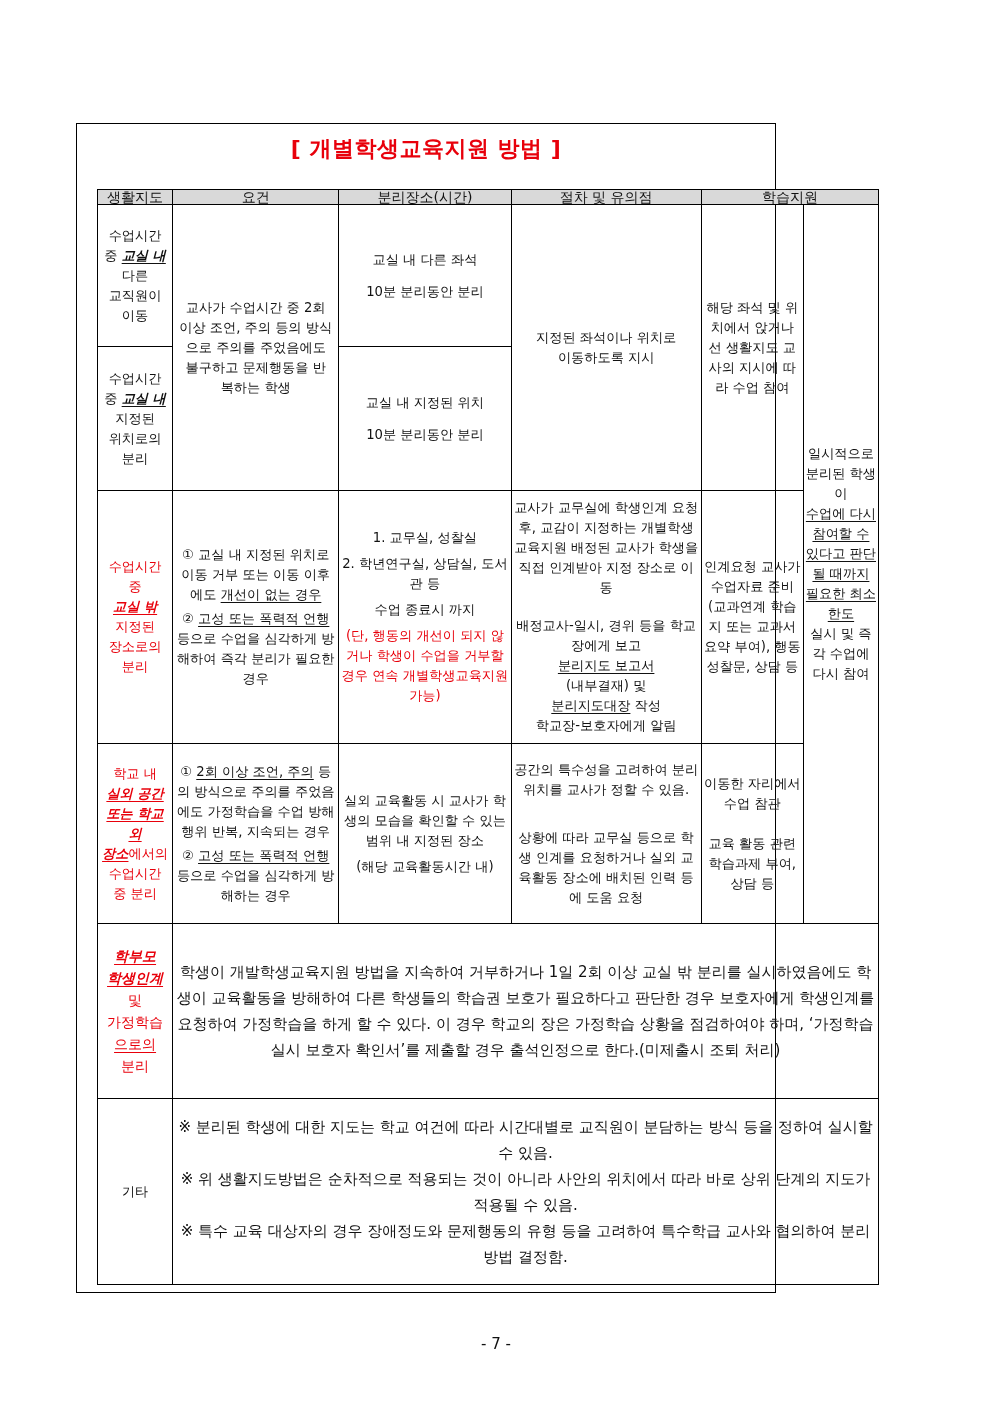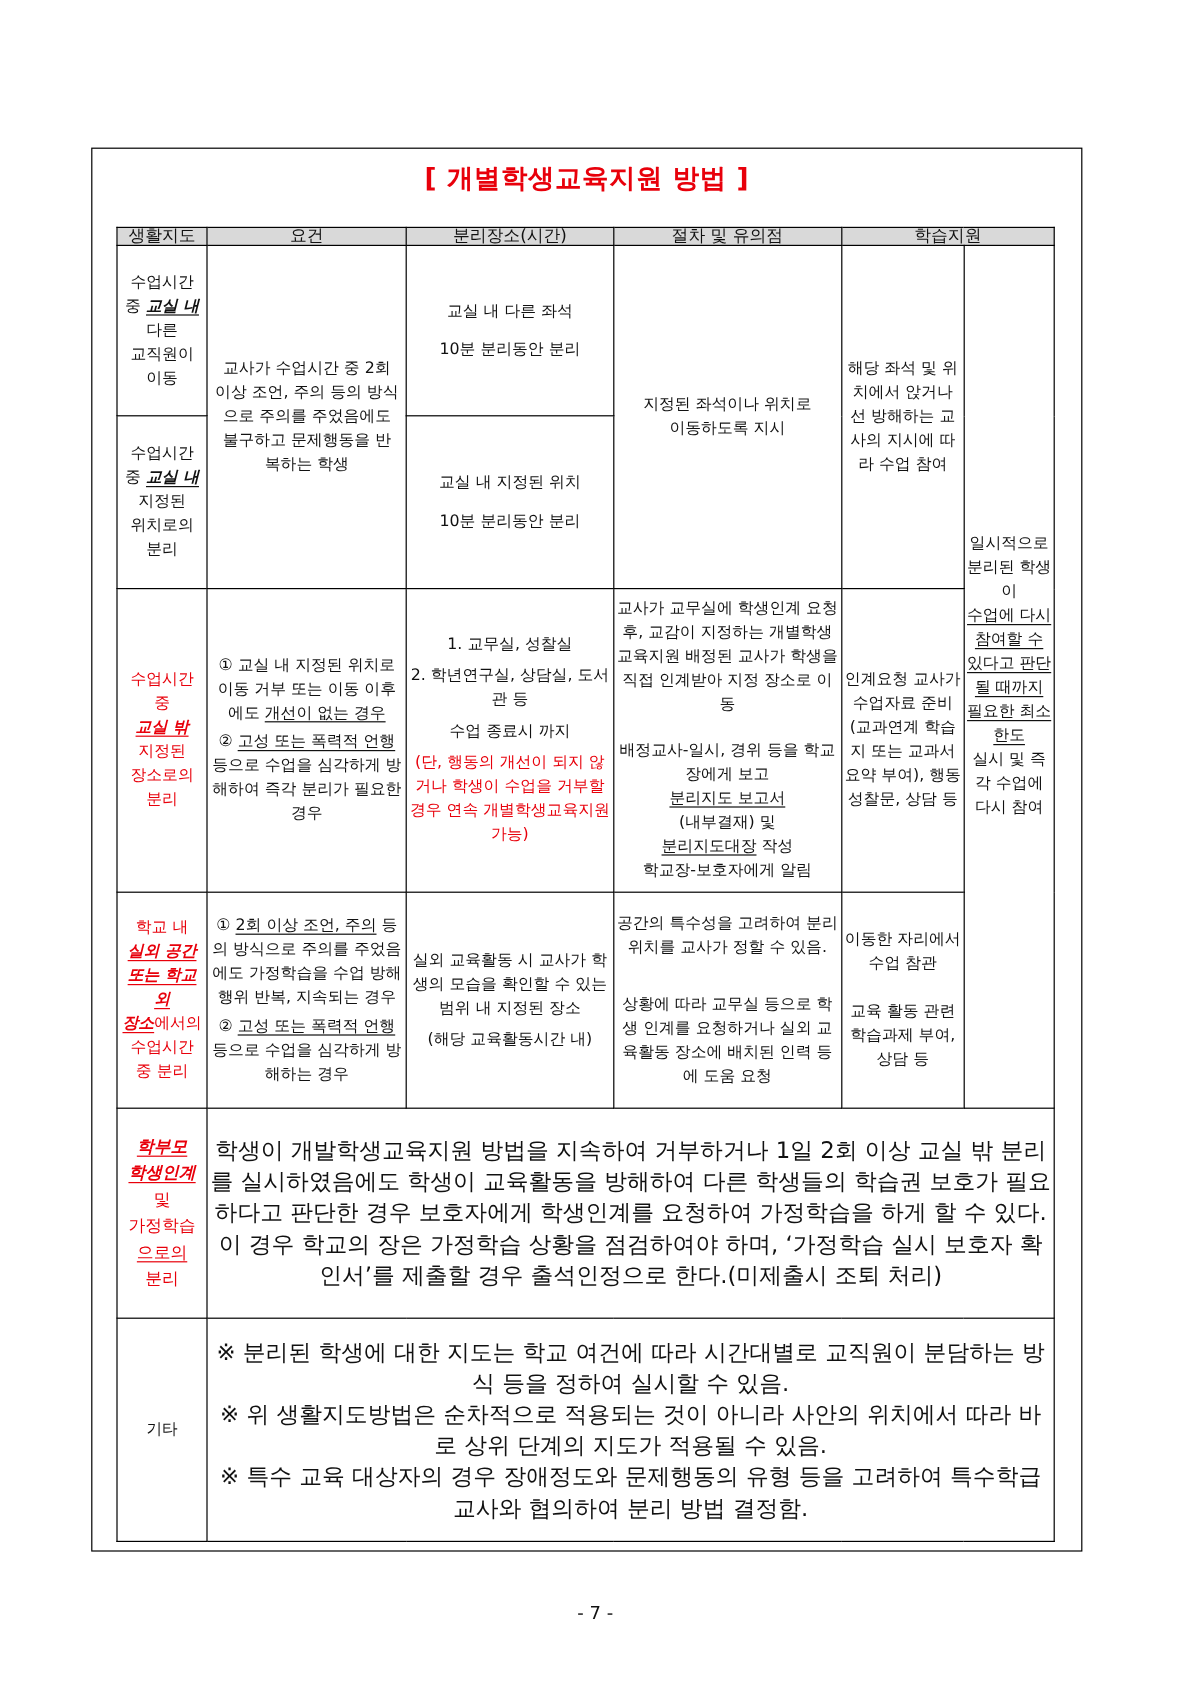--- a/index.html
+++ b/index.html
@@ -1,25 +1,25 @@
 <!DOCTYPE html>
 <html><head>
 <meta charset="utf-8">
 <style>
   html, body { margin:0; padding:0; background:#ffffff; }
   body { width:992px; height:1403px; position:relative; font-family:"DejaVu Sans", "Liberation Sans", sans-serif; color:#111; }
-  .frame { position:absolute; left:76px; top:123px; width:826px; height:1170px; border:1px solid #000; box-sizing:border-box; }
+  .frame { position:absolute; left:76px; top:123px; width:700px; height:1170px; border:1px solid #000; box-sizing:border-box; }
   .title { position:absolute; left:0; right:0; top:10px; text-align:center; color:#e8000b; font-size:22px; font-weight:bold; letter-spacing:0.5px; }
   table.main { position:absolute; left:20px; top:65px; width:782px; border-collapse:collapse; table-layout:fixed; font-size:13.2px; line-height:20px;padding-left:40px; }
   table.main td, table.main th { border:1px solid #000; text-align:center; vertical-align:middle; padding:0 2px; }
   table.main th { background:#d9d9d9; font-weight:normal; font-size:14px; line-height:14px; height:14px; padding:0; }
   .red { color:#e8000b; }
   .u { text-decoration:underline; text-underline-offset:3px; }
   .bold { font-weight:bold;font-style:italic; }
-  .para { text-align:justify; font-size:19px; line-height:26px; padding:2px 2px; }
+  .para { text-align:justify; font-size:15px; line-height:26px; padding:2px 2px; }
   .para p { margin:0; }
   .page-num { position:absolute; left:0; right:0; top:1335px; text-align:center; font-size:15px; }
   .gap { display:block; height:12px; }
 </style>
 </head>
 <body>
 
 <div class="frame">
   <div class="title">[ 개별학생교육지원 방법 ]</div>
 
@@ -48,21 +48,21 @@
         <span>다른</span><br>
         <span>교직원이</span><br>
         <span>이동</span>
       </td>
       <td rowspan="2" style="padding:0 6px">교사가 수업시간 중 2회 이상 조언, 주의 등의 방식으로 주의를 주었음에도 불구하고 문제행동을 반복하는 학생</td>
       <td>
         <span>교실 내 다른 좌석</span><br><span class="gap"></span>
         <span>10분 분리동안 분리</span>
       </td>
       <td rowspan="2" style="padding:0 18px">지정된 좌석이나 위치로 이동하도록 지시</td>
-      <td rowspan="2">해당 좌석 및 위치에서 앉거나 선 방해하는 교사의 지시에 따라 수업 참여</td>
+      <td rowspan="2">해당 좌석 및 위치에서 앉거나 선 생활지도 교사의 지시에 따라 수업 참여</td>
       <td rowspan="4" style="padding:0">
         <span>일시적으로 분리된 학생이</span><br>
         <span class="u">수업에 다시 참여할 수 있다고 판단될 때까지 필요한 최소한도</span><br>
         <span>실시 및 즉각 수업에 다시 참여</span>
       </td>
     </tr>
 
     <tr style="height:144px">
       <td>
         <span>수업시간</span><br>

